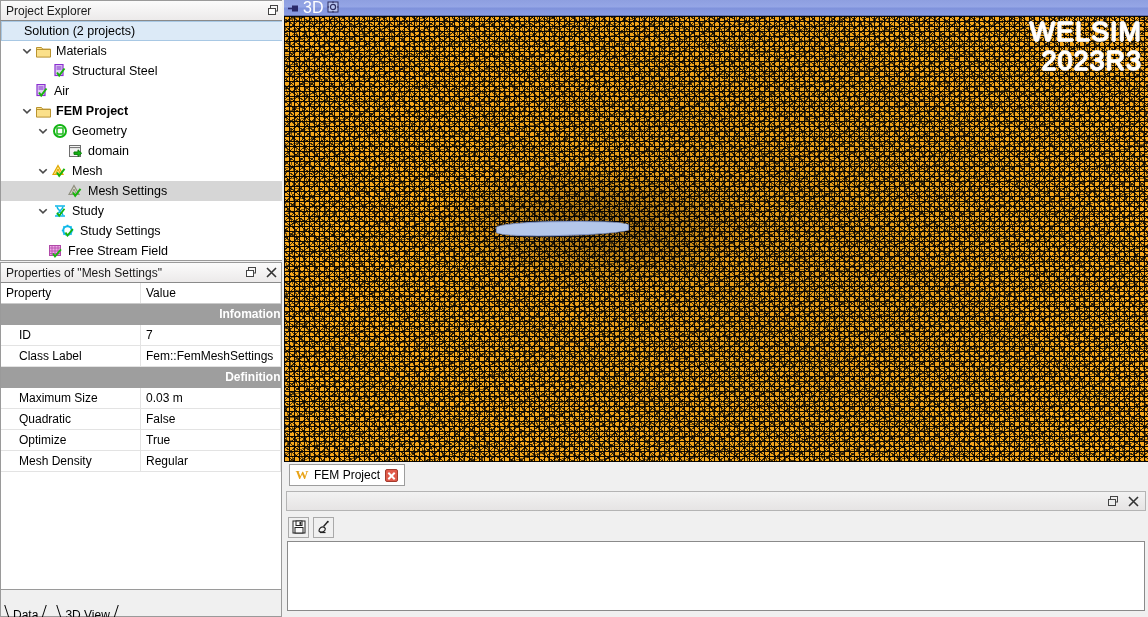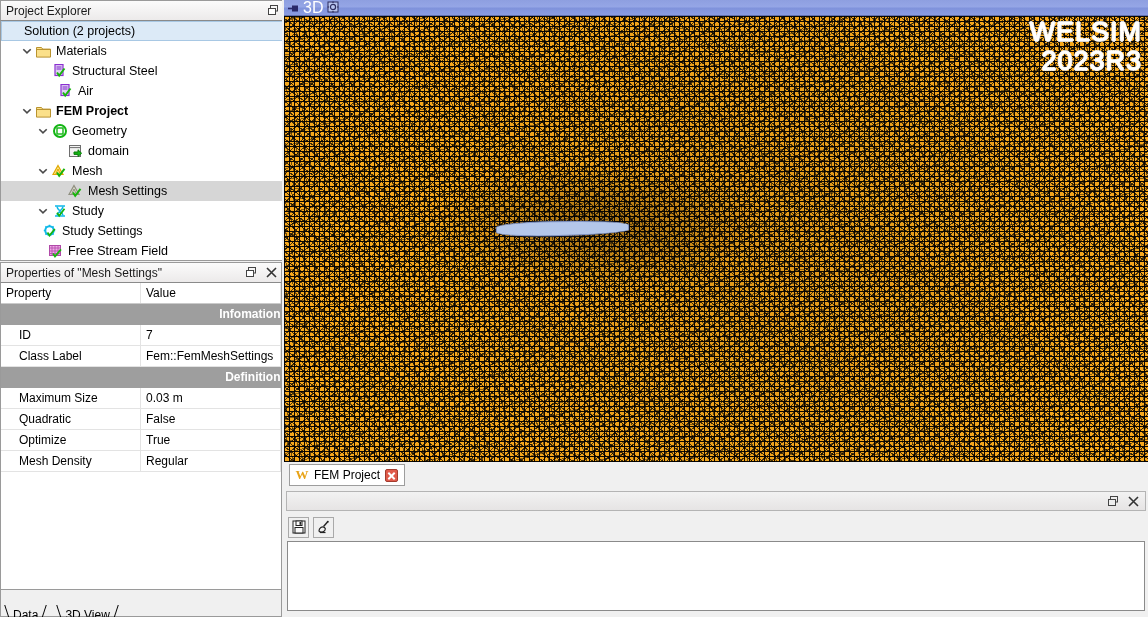--- a/index.html
+++ b/index.html
@@ -329,21 +329,21 @@
             <span class="chev"></span>
             <span class="ico">
               <svg width="14" height="14" viewBox="0 0 14 14">
                 <rect x="2" y="0.5" width="8" height="11" fill="#dfd0f2" stroke="#8a2fd0" stroke-width="1.2"></rect>
                 <rect x="3.5" y="2" width="5" height="4" fill="#b07ae0"></rect>
                 <path d="M4 8.5 L6.2 11.5 L11.5 4.5" stroke="#18b40d" stroke-width="2" fill="none"></path>
               </svg>
             </span>
             <span class="lbl">Structural Steel</span>
           </div>
-          <div class="trow" style="padding-left: 40px;">
+          <div class="trow" style="padding-left: 16px;">
             <span class="chev"></span>
             <span class="ico">
               <svg width="14" height="14" viewBox="0 0 14 14">
                 <rect x="2" y="0.5" width="8" height="11" fill="#dfd0f2" stroke="#8a2fd0" stroke-width="1.2"></rect>
                 <rect x="3.5" y="2" width="5" height="4" fill="#b07ae0"></rect>
                 <path d="M4 8.5 L6.2 11.5 L11.5 4.5" stroke="#18b40d" stroke-width="2" fill="none"></path>
               </svg>
             </span>
             <span class="lbl">Air</span>
           </div>
@@ -420,21 +420,21 @@
             </span>
             <span class="ico">
               <svg width="14" height="14" viewBox="0 0 14 14">
                 <path d="M2 2 h10 M2 12 h10" stroke="#0fb8e8" stroke-width="1.6"></path>
                 <path d="M4 2.5 C4 6 10 8 10 11.5 M10 2.5 C10 6 4 8 4 11.5" stroke="#0fb8e8" stroke-width="1.6" fill="none"></path>
                 <path d="M4 8.8 L6.2 11.8 L11.5 4.8" stroke="#18b40d" stroke-width="1.8" fill="none"></path>
               </svg>
             </span>
             <span class="lbl">Study</span>
           </div>
-          <div class="trow" style="padding-left: 24px;">
+          <div class="trow" style="padding-left: 42px;">
             <span class="chev"></span>
             <span class="ico">
               <svg width="14" height="14" viewBox="0 0 14 14">
                 <circle cx="6.5" cy="6.5" r="4.2" fill="none" stroke="#0fb8e8" stroke-width="2"></circle>
                 <path d="M6.5 0.8 v2 M6.5 10.2 v2 M0.8 6.5 h2 M10.2 6.5 h2 M2.4 2.4 l1.4 1.4 M9.2 9.2 l1.4 1.4 M10.6 2.4 l-1.4 1.4 M3.8 9.2 l-1.4 1.4" stroke="#0fb8e8" stroke-width="1.6"></path>
                 <path d="M4.5 8.6 L6.5 11.6 L11.8 5" stroke="#18b40d" stroke-width="1.8" fill="none"></path>
               </svg>
             </span>
             <span class="lbl">Study Settings</span>
           </div>

